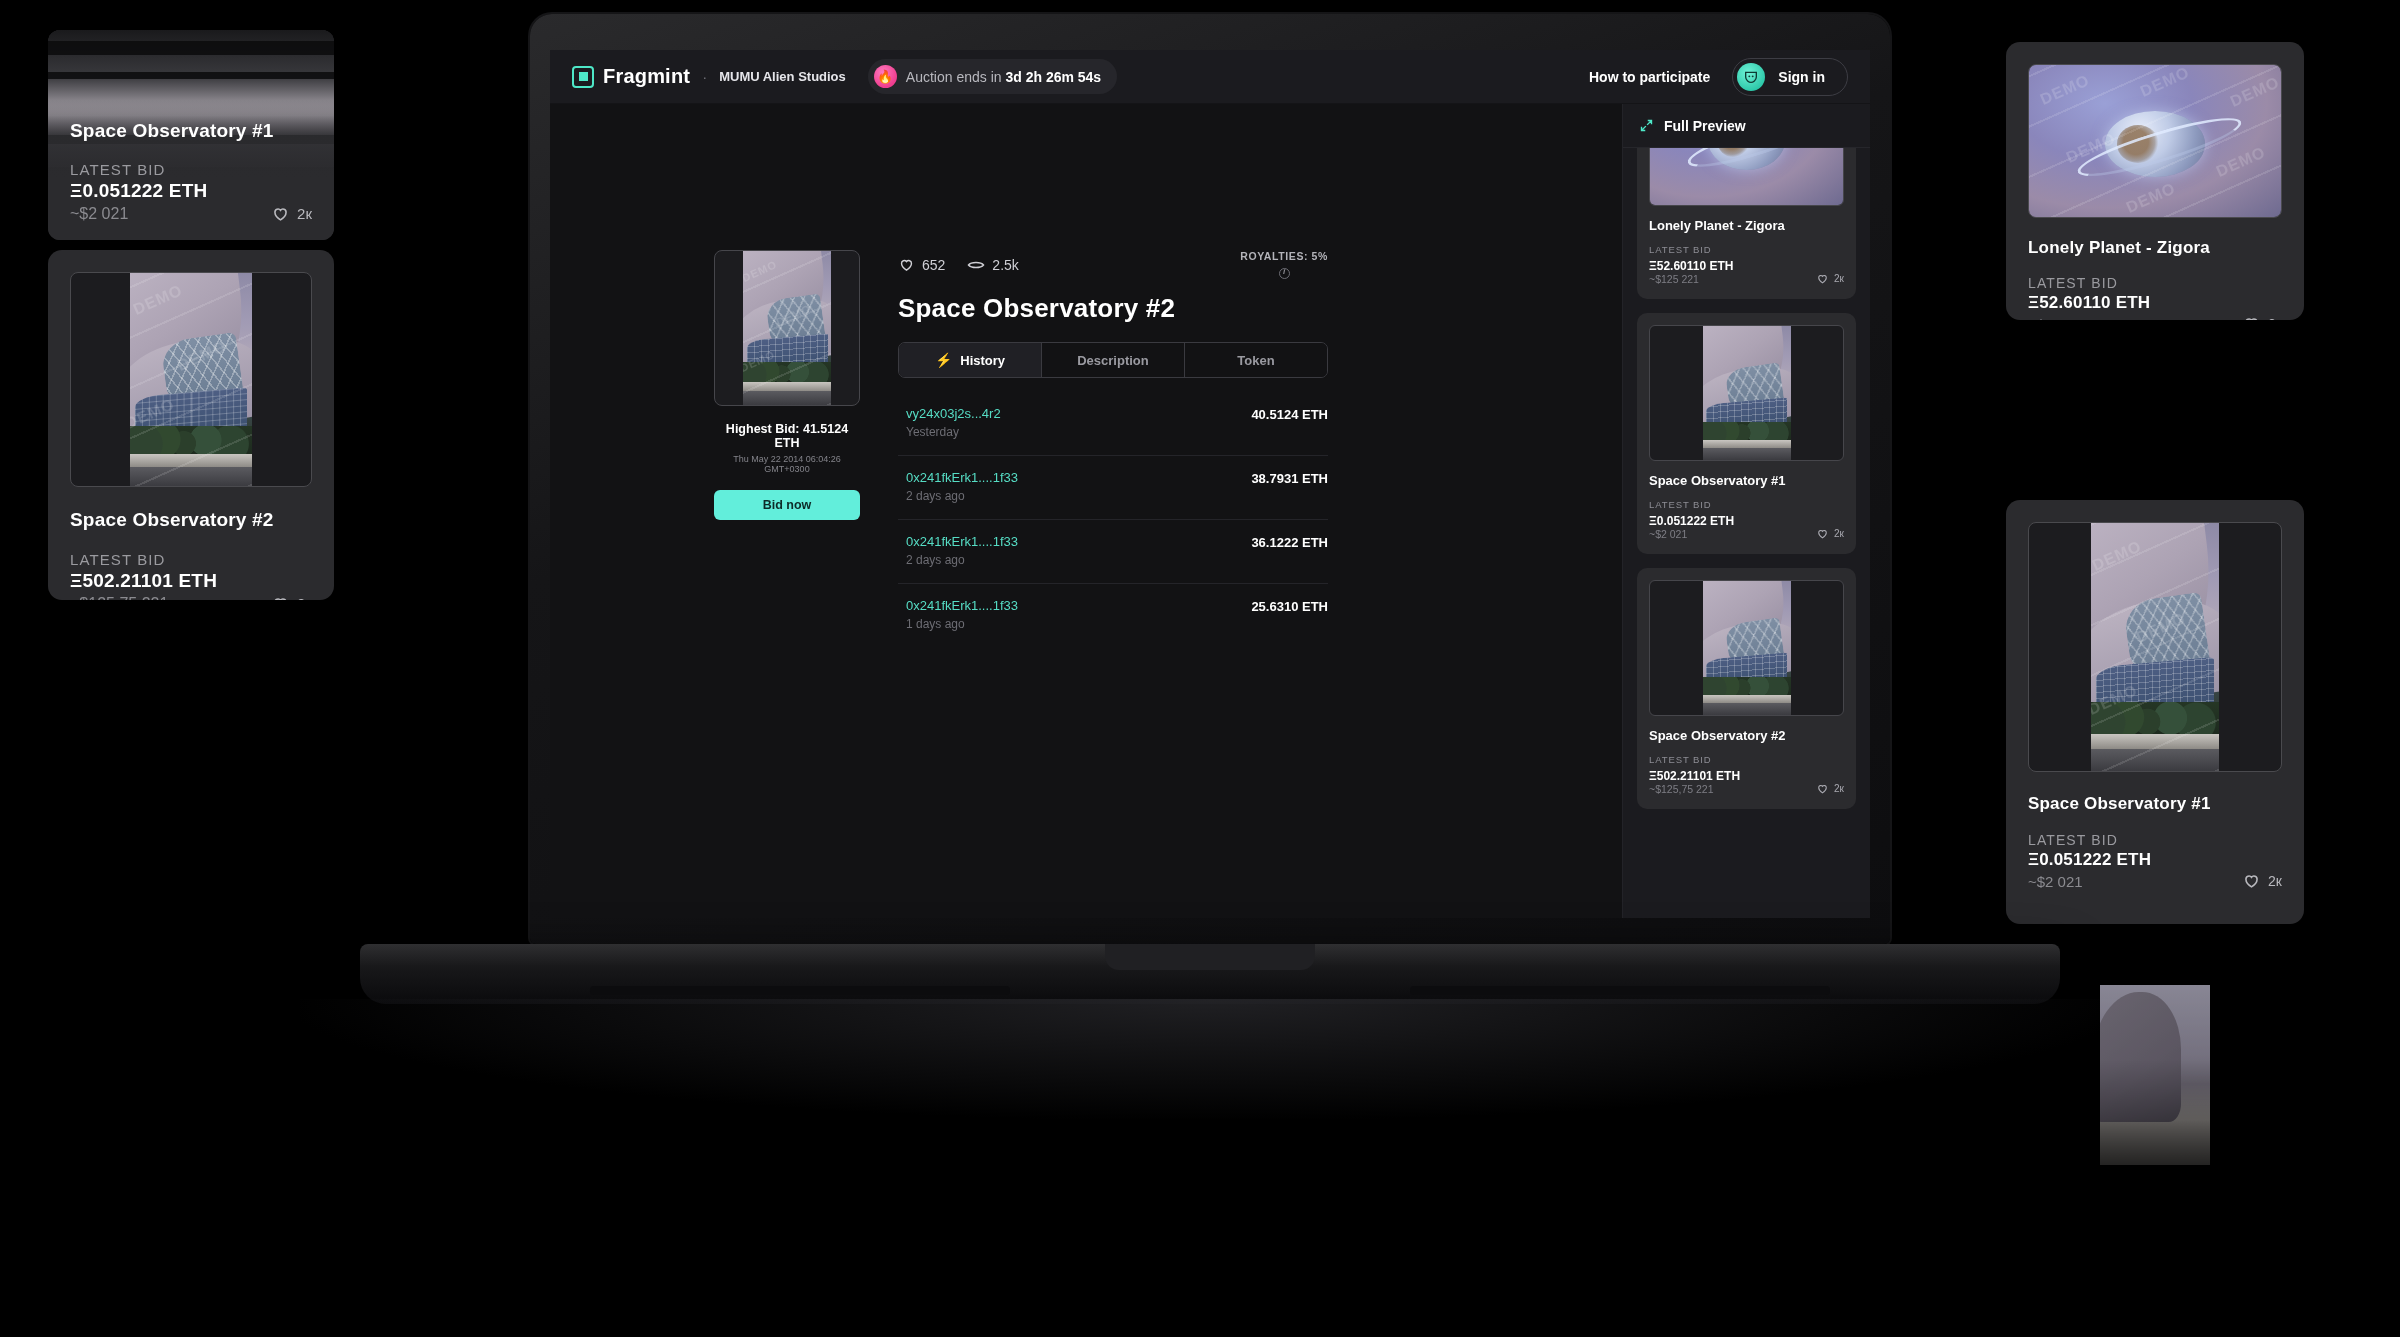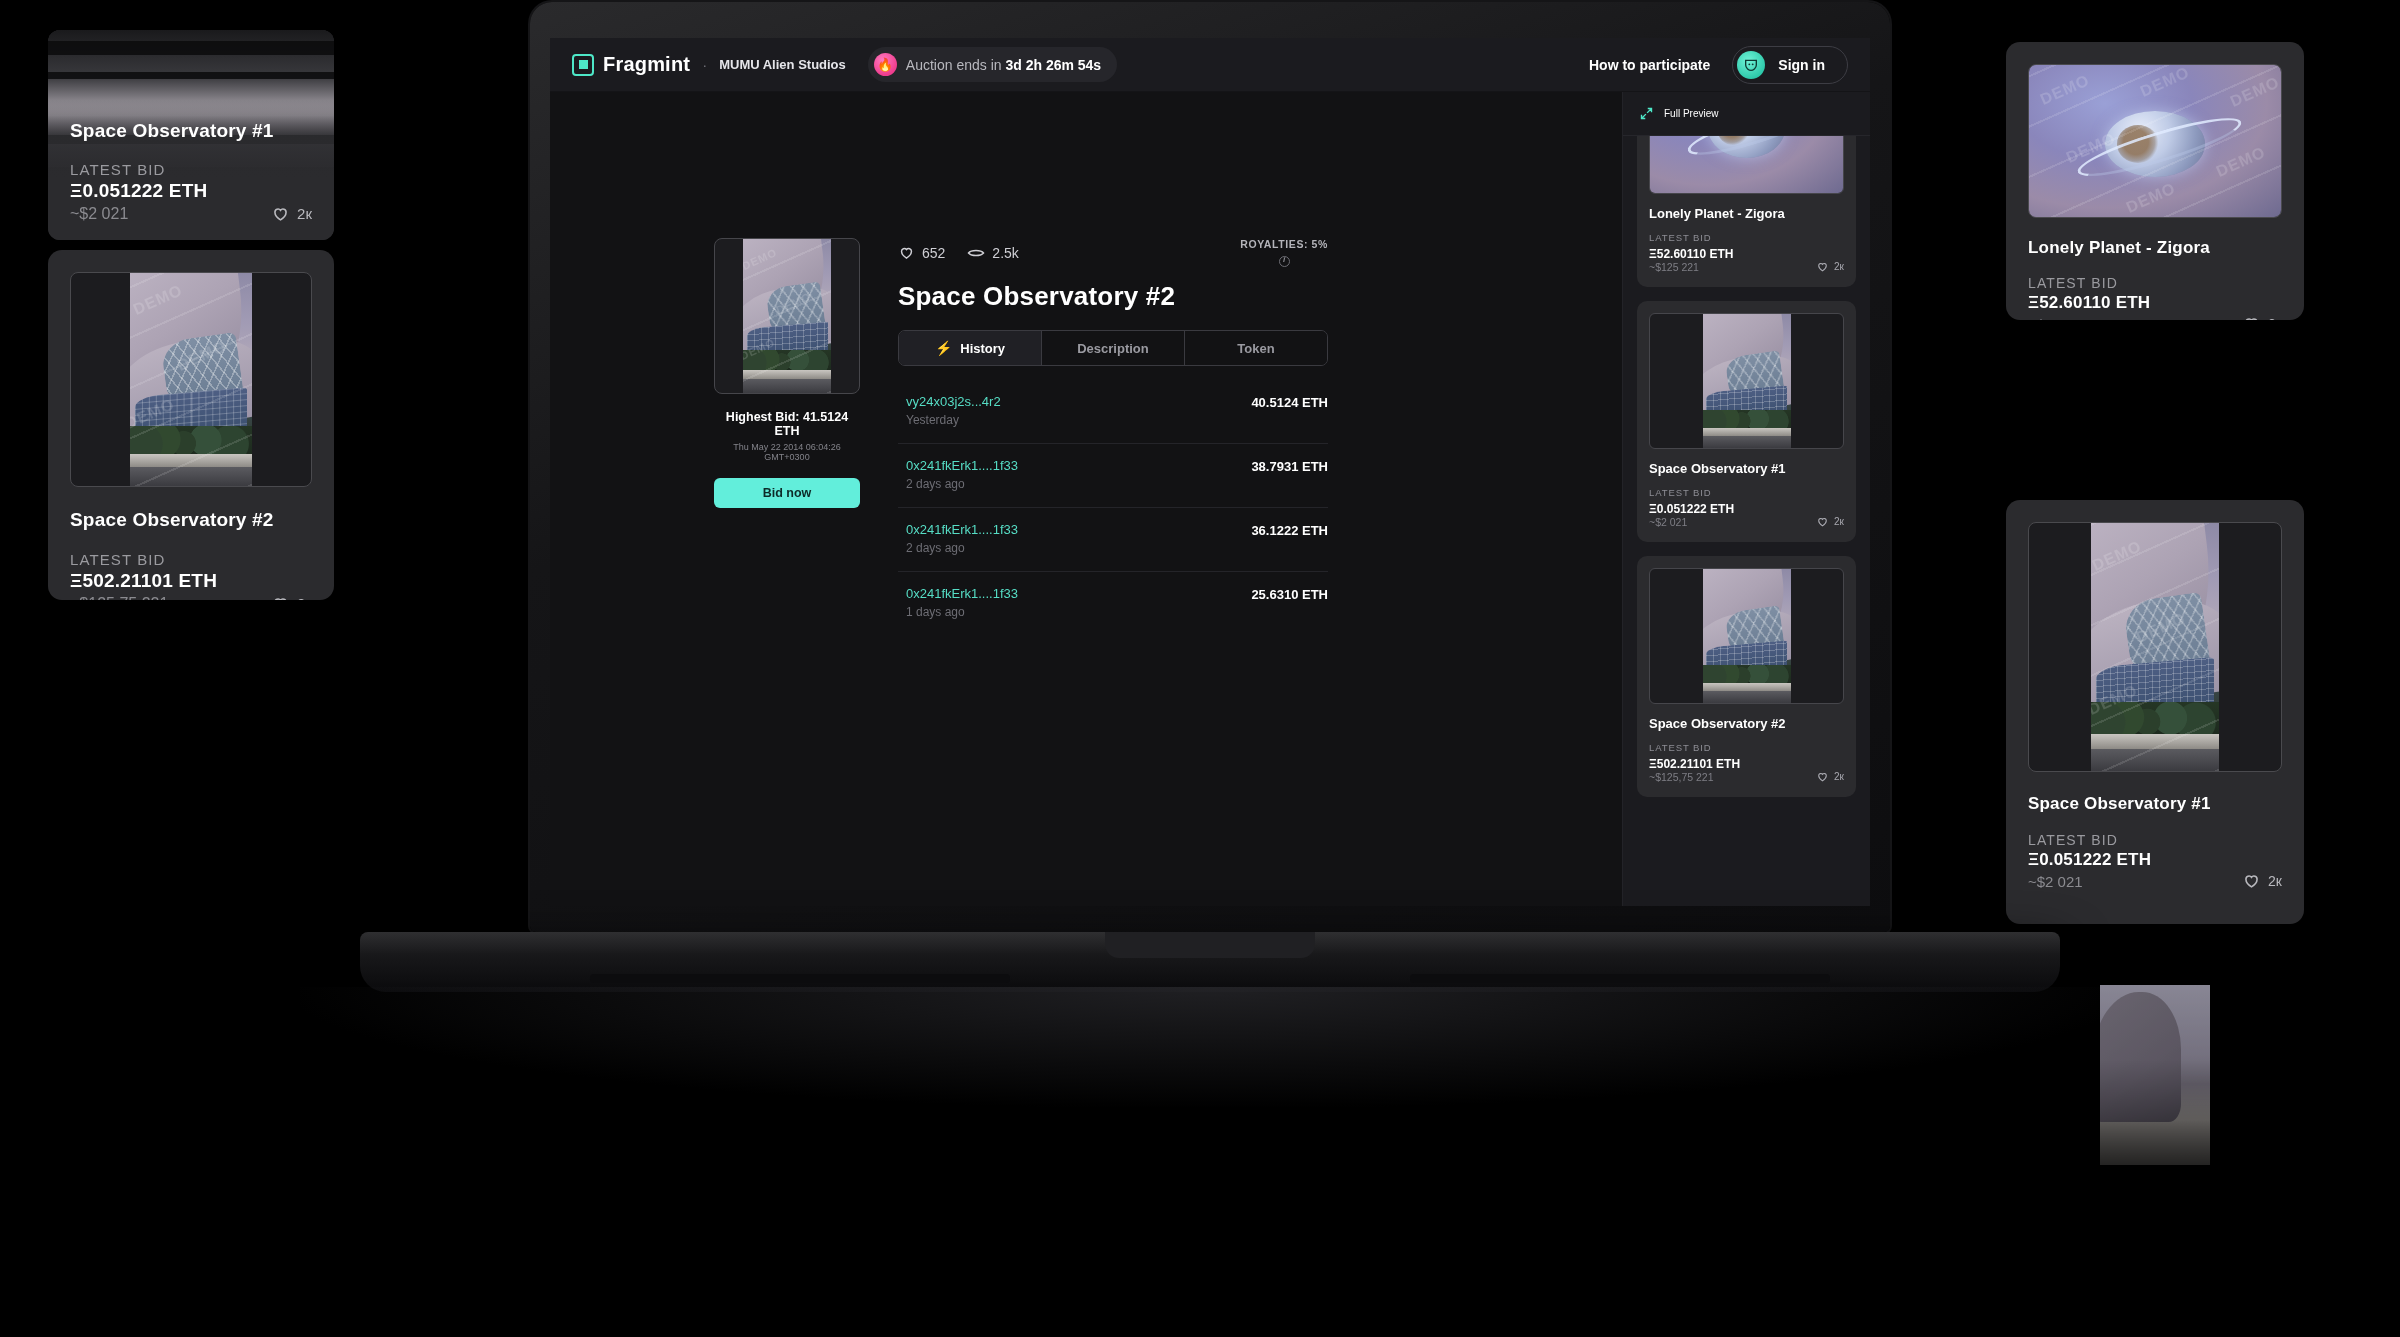--- a/index.html
+++ b/index.html
@@ -136,21 +136,21 @@
   .art-mountain {
     background: linear-gradient(180deg,#b6b3c6 0%, #9d98ab 38%, #8b8594 55%, #b9b4b0 75%, #6d6a68 100%);
   }
   .art-mountain .peak {
     position:absolute; left:-6%; top:4%; width:80%; height:72%;
     background: linear-gradient(140deg,#8d8795 0%, #7b7483 60%, #6a6472 100%);
     border-radius: 52% 44% 14% 10%;
   }
 
   
-  #laptop { position:absolute; left:530px; top:2px; width:1360px; height:930px; }
+  #laptop { position:absolute; left:530px; top:14px; width:1360px; height:930px; }
   #lid {
     position:absolute; inset:0;
     background: linear-gradient(160deg,#2a2a2c 0%, #151517 40%, #0d0d0f 100%);
     border-radius: 22px 22px 6px 6px;
     box-shadow: 0 0 0 2px #151517, 0 24px 60px rgba(0,0,0,.9);
   }
   #screen {
     position:absolute; left:20px; top:36px; width:1320px; height:868px;
     background:#121214; overflow:hidden;
   }
@@ -212,21 +212,21 @@
   .signin-lbl { color:#fff; font-size:14px; font-weight:bold; }
 
   #appbody { display:flex; height: 814px; }
   #main { flex:1; background:#121214; position:relative; }
   #rail { width: 248px; background:#1b1b1f; border-left:1px solid #232328; display:flex; flex-direction:column; }
 
   #preview-head {
     height:44px; display:flex; align-items:center; gap:10px; padding:0 16px;
     border-bottom:1px solid #26262b;
   }
-  #preview-head .lbl { color:#fff; font-size:10px; font-weight:normal; }
+  #preview-head .lbl { color:#fff; font-size:14px; font-weight:bold; }
   #rail-list { flex:1; overflow:hidden; padding: 6px 14px 0 14px; }
   .rcard {
     background:#2b2b2e; border-radius:10px; padding:12px 12px 14px 12px; margin-bottom:14px;
   }
   .rcard .rthumb {
     height: 136px; border:1px solid #46464b; border-radius:6px; overflow:hidden;
     display:flex; align-items:center; justify-content:center; background:#1c1c1f;
   }
   .rcard .rthumb .inner { width: 88px; height:100%; }
   .rcard .rtitle { color:#fff; font-size:13px; font-weight:bold; margin-top:12px; }

